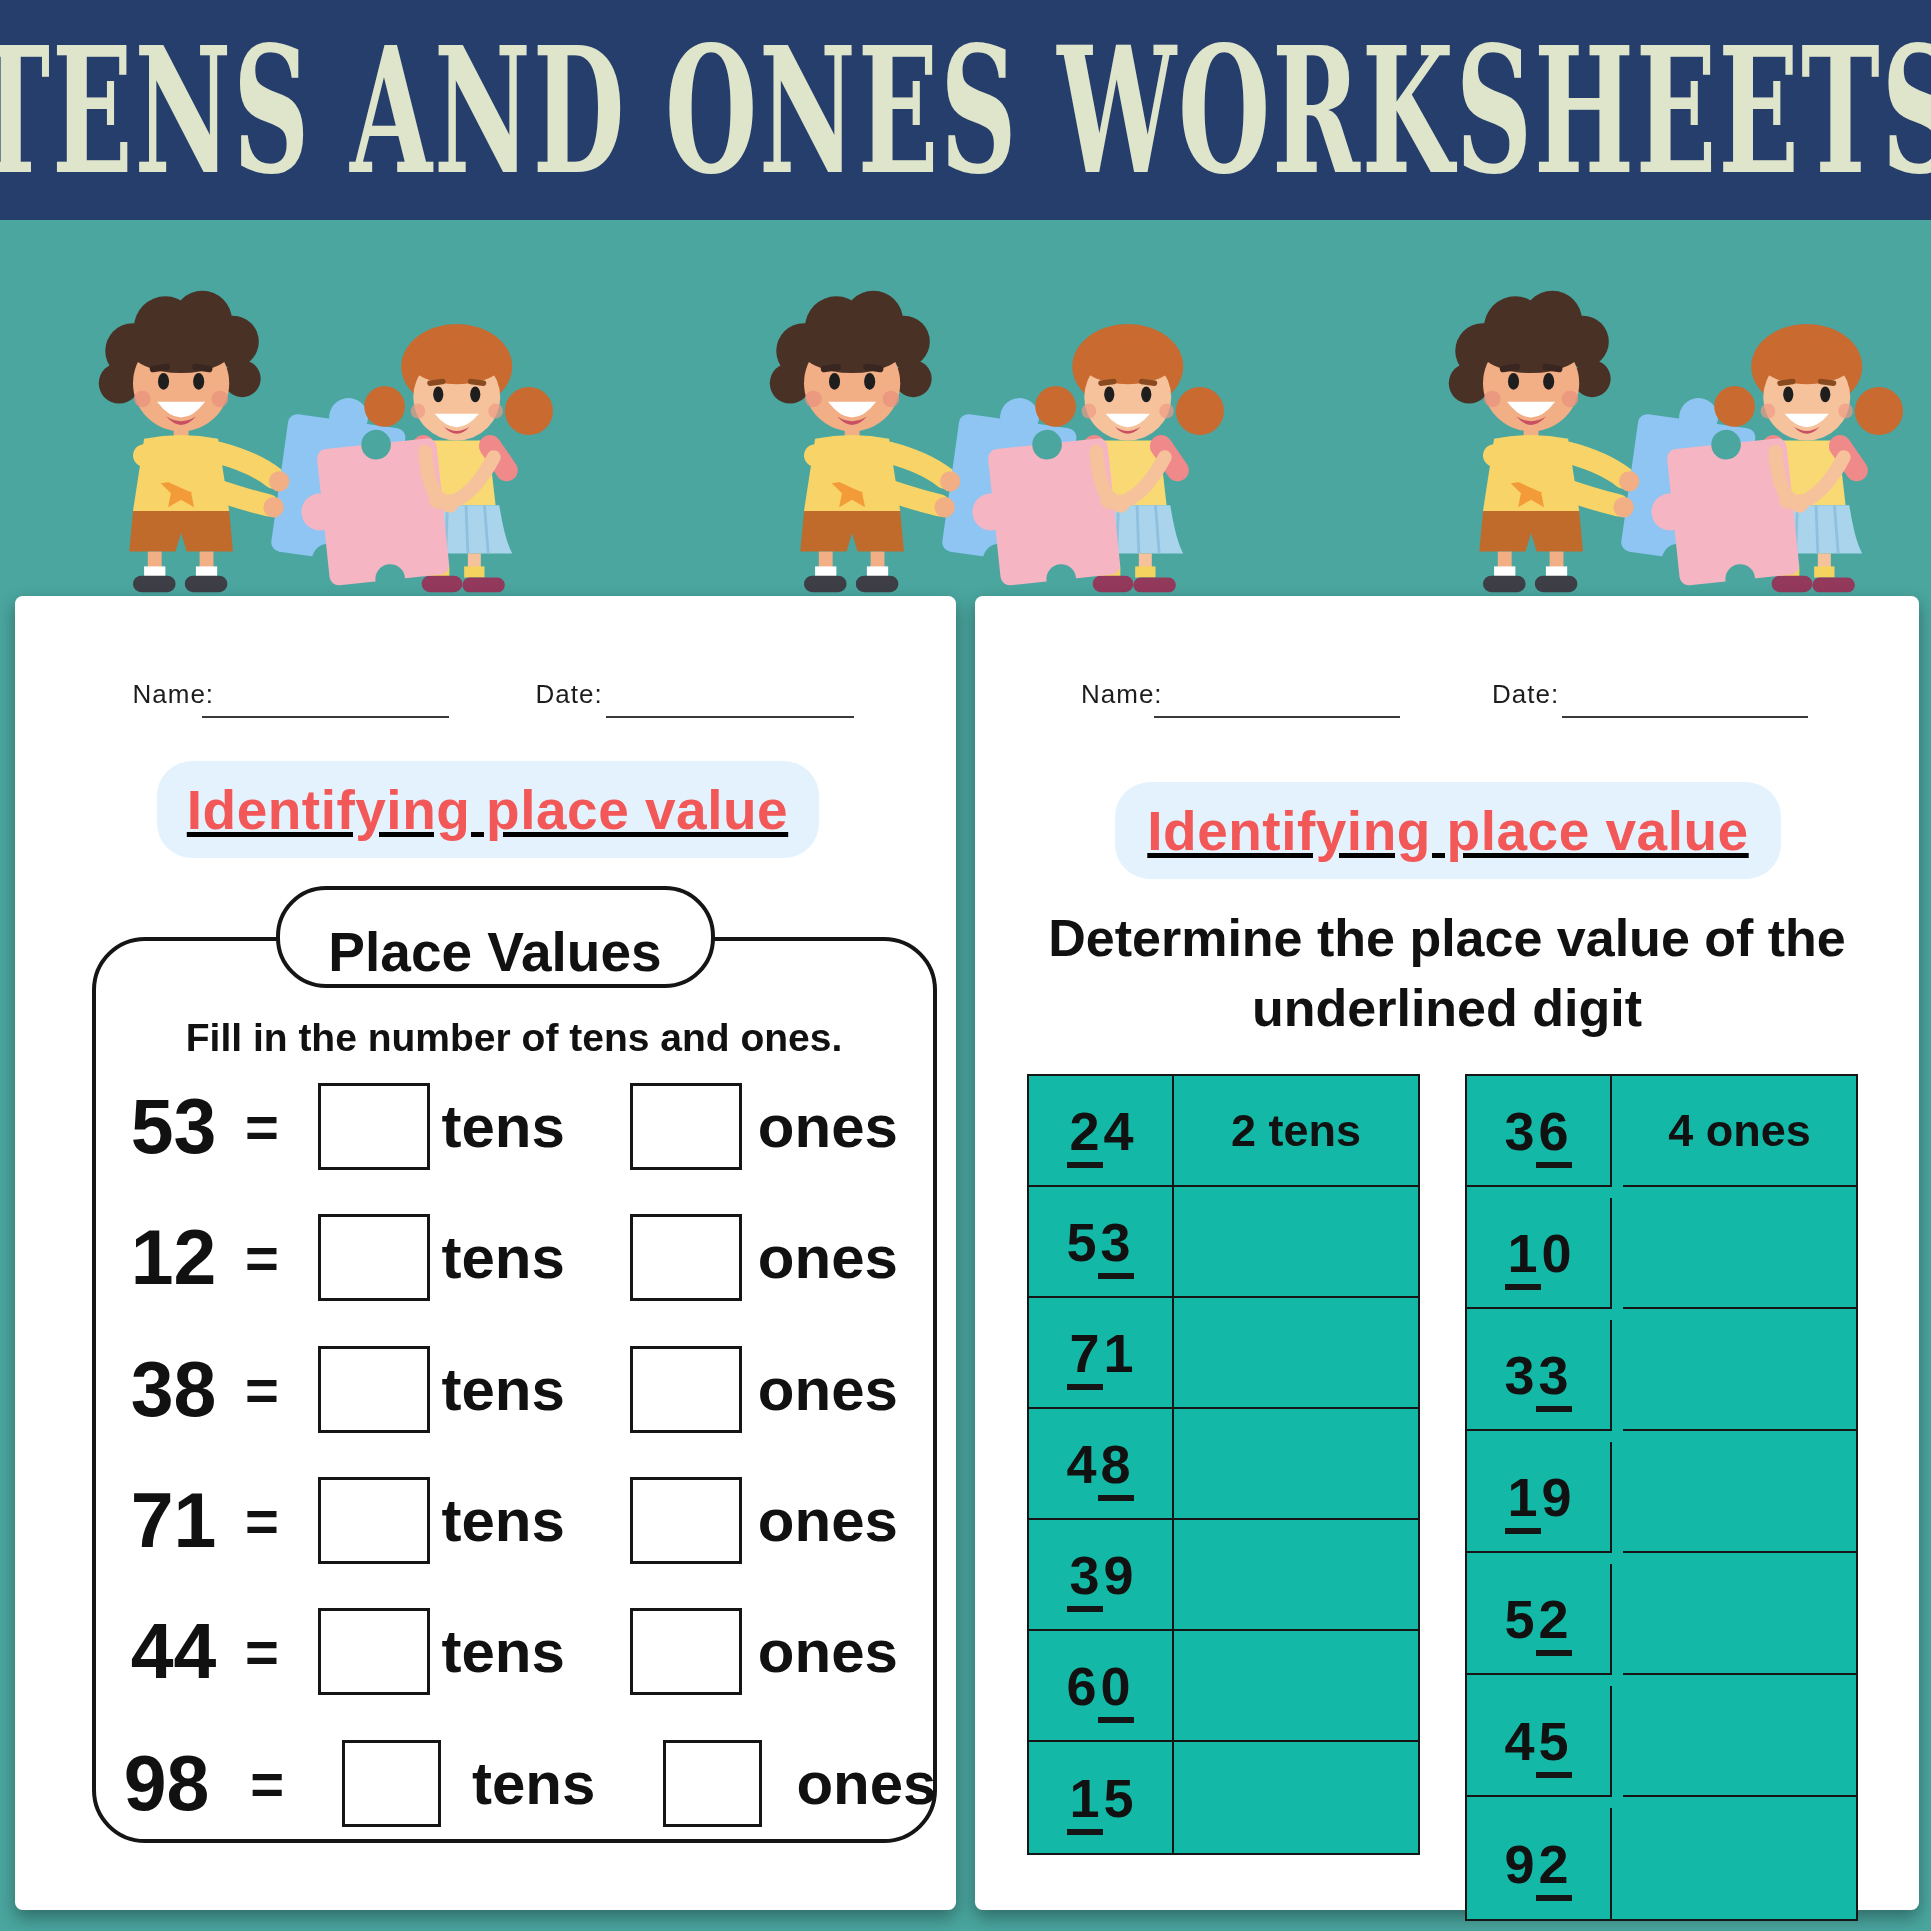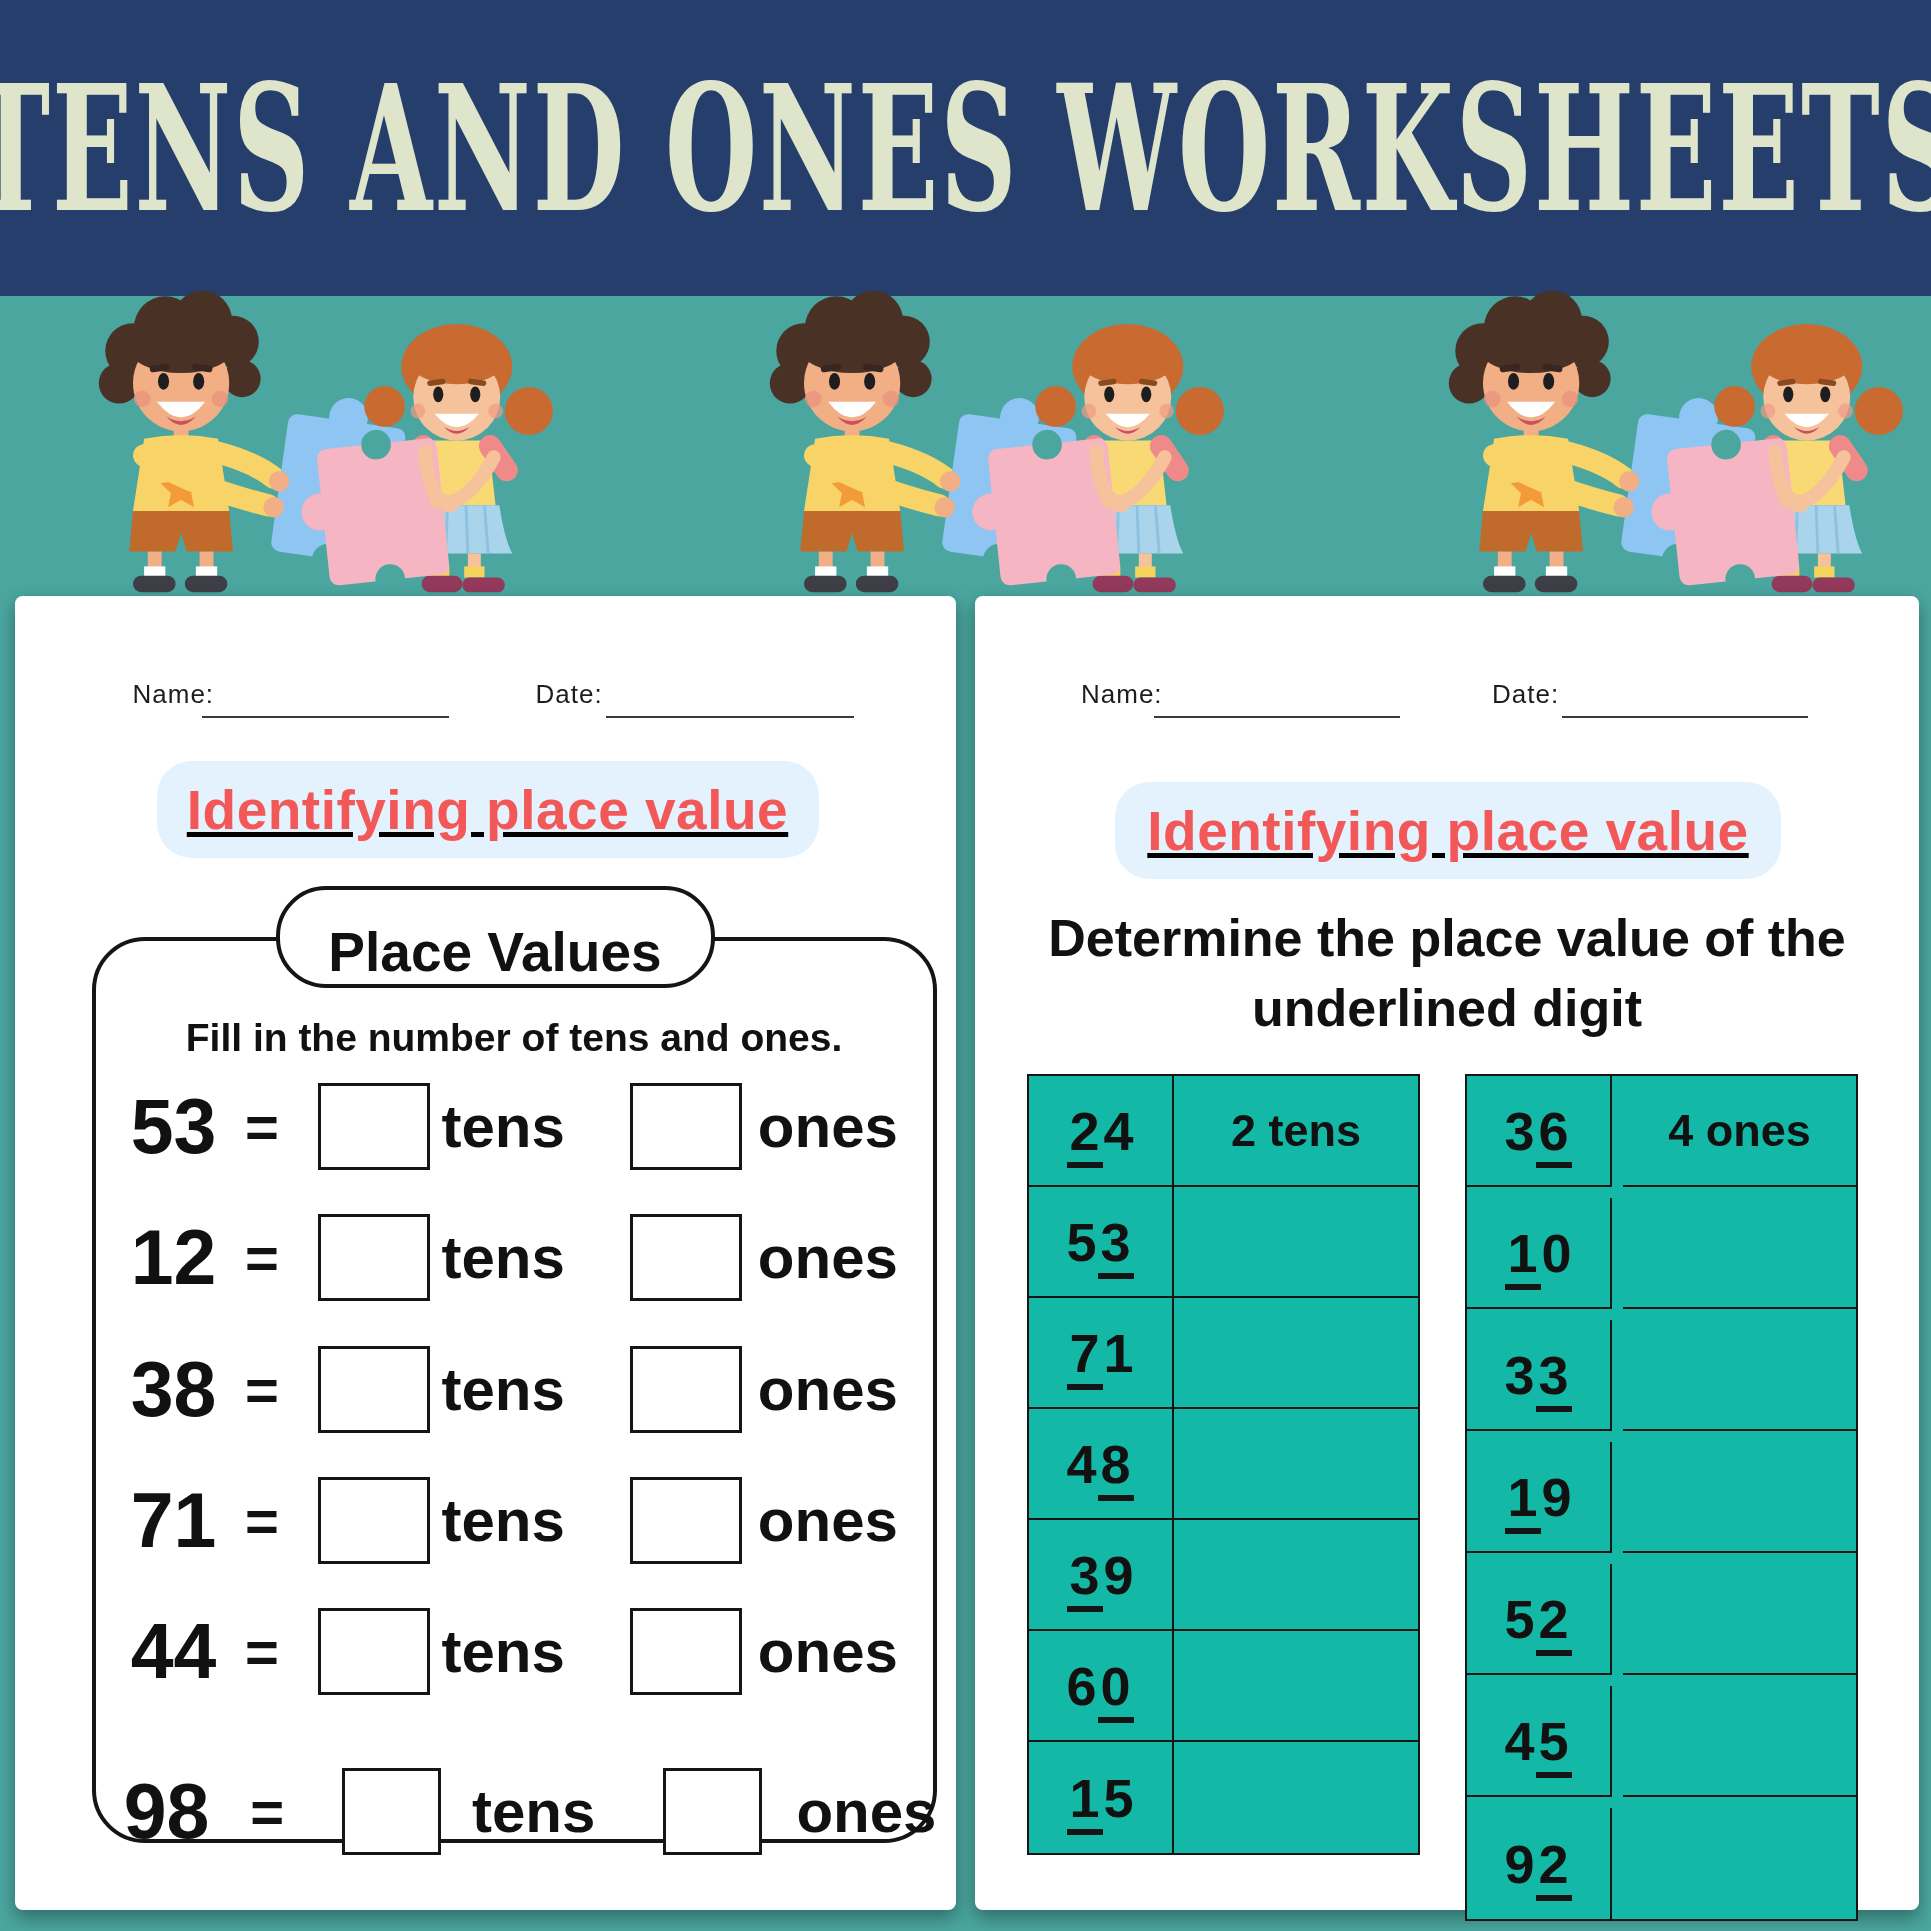--- a/index.html
+++ b/index.html
@@ -1,20 +1,20 @@
 <!DOCTYPE html>
 <html><head>
 <meta charset="utf-8">
 <style>
   html,body { margin:0; padding:0; }
   body { width:1931px; height:1931px; font-family:"Liberation Sans", sans-serif; }
   .canvas { position:relative; width:1931px; height:1931px; background:#4AA69F; overflow:hidden; }
 
   
-  .header { position:absolute; left:0; top:0; width:1931px; height:296px; background:#263E6B;
+  .header { position:absolute; left:0; top:0; width:1931px; height:220px; background:#263E6B;
             display:flex; align-items:center; justify-content:center; }
   .header-title { font-family:"DejaVu Serif", serif; font-weight:bold; font-size:108px;
                   letter-spacing:1.9px; color:#DFE5CB; white-space:nowrap;
                   transform:scale(0.98,1.62); transform-origin:center; }
 
   
   .kids { position:absolute; top:263px; width:541px; height:333px; }
   .kids.g1 { left:29px; } .kids.g2 { left:700px; } .kids.g3 { left:1379px; }
 
   
@@ -214,21 +214,21 @@
       <span class="pv-lbl l2">ones</span>
     </div>
     <div class="pv-row" style="top:997px;">
       <span class="pv-num">44</span>
       <span class="pv-eq">=</span>
       <span class="pv-box"></span>
       <span class="pv-lbl">tens</span>
       <span class="pv-box b2"></span>
       <span class="pv-lbl l2">ones</span>
     </div>
-    <div class="pv-row" style="top:1157px;gap:19px;">
+    <div class="pv-row" style="top:1129px;gap:19px;">
       <span class="pv-num">98</span>
       <span class="pv-eq">=</span>
       <span class="pv-box"></span>
       <span class="pv-lbl">tens</span>
       <span class="pv-box b2"></span>
       <span class="pv-lbl l2">ones</span>
     </div>
   </div>
 
   <div class="page right">

